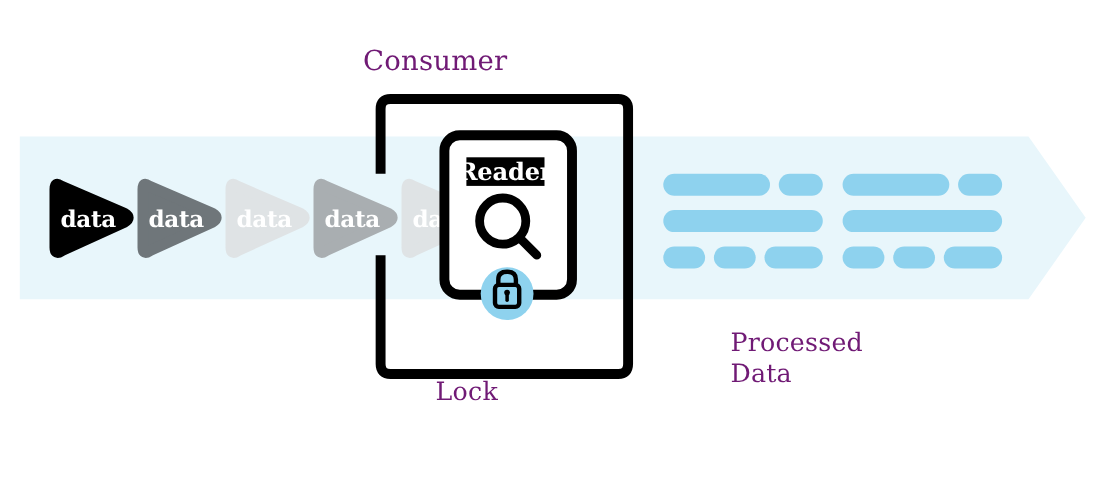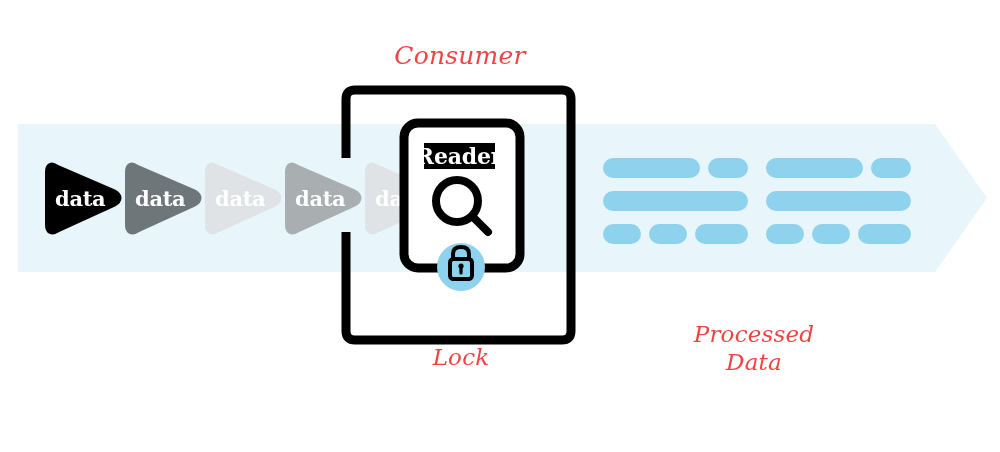--- a/index.html
+++ b/index.html
@@ -20,23 +20,21 @@
   svg.layer {
     position: absolute;
     left: 0;
     top: 0;
     width: 1000px;
     height: 452px;
   }
   .lbl {
     position: absolute;
     font-family: "DejaVu Serif", serif;
-    font-style: italic;
-    color: #ef4444;
-    text-align: center;
+    color: #701a75;
     line-height: 1.22;
     white-space: pre-line;
     letter-spacing: 0.2px;
   }
   #consumer-label {
     left: 330px;
     top: 41px;
     width: 260px;
     font-size: 25px;
   }
@@ -51,21 +49,20 @@
     top: 301px;
     width: 130px;
     font-size: 23px;
     margin-top: 42px;
   }
   #processed-data-label {
     left: 664px;
     top: 298px;
     width: 180px;
     font-size: 23px;
-    margin-top: 22px;
   }
   .arrow-text {
     font-family: "DejaVu Serif", serif;
     font-weight: 700;
     fill: #ffffff;
     font-size: 21px;
     font-style: normal;
     letter-spacing: -0.3px;
   }
   .reader-text {

